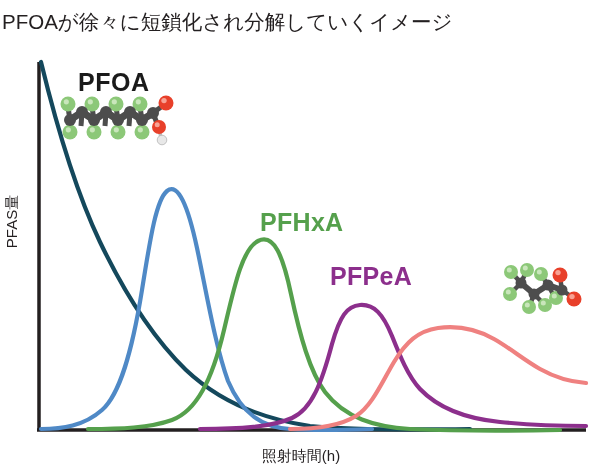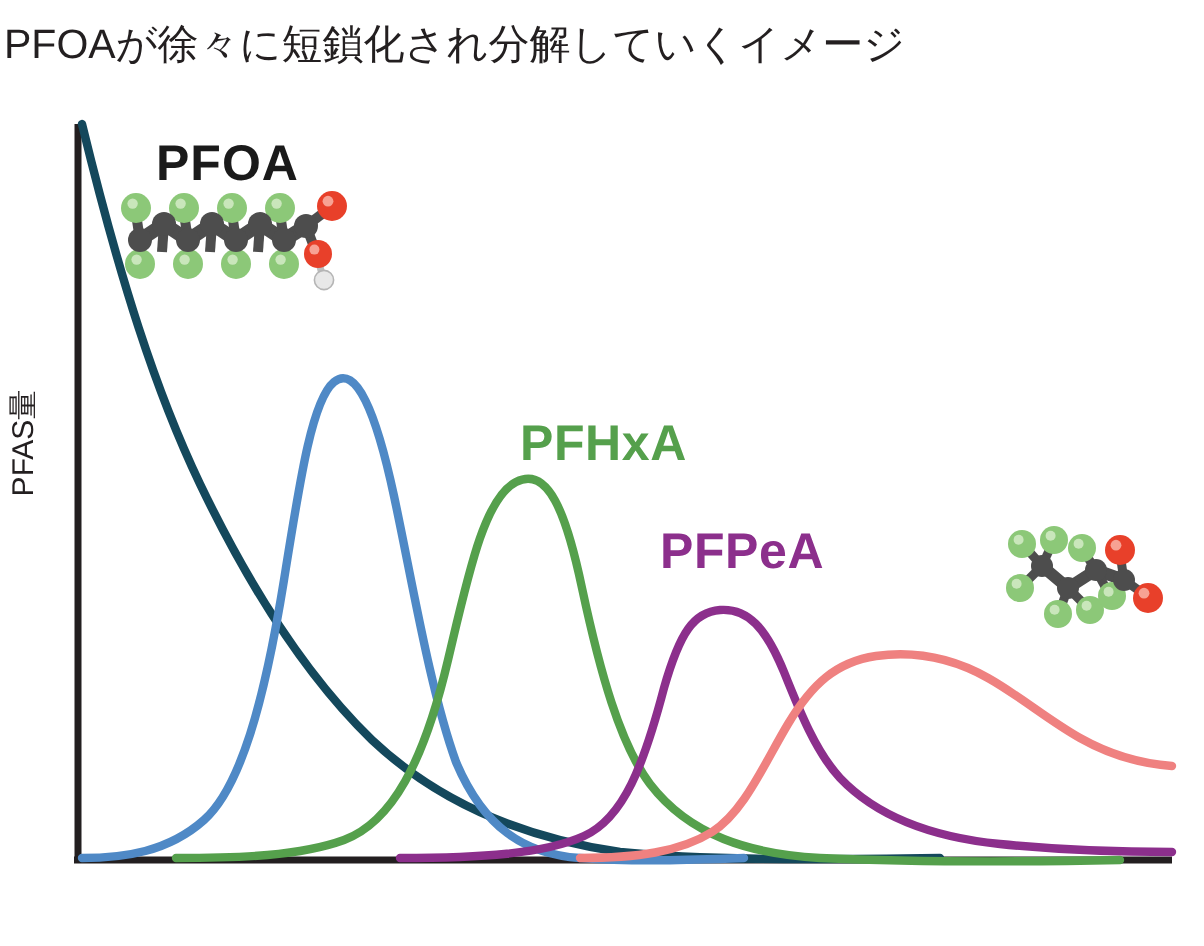--- a/index.html
+++ b/index.html
@@ -201,14 +201,15 @@
       <circle cx="572" cy="296.6" r="2.7" fill="#f7a294"></circle>
     </g>
 
   </svg>
 
   <div class="series-label" id="label-pfoa">PFOA</div>
   <div class="series-label" id="label-pfhxa">PFHxA</div>
   <div class="series-label" id="label-pfpea">PFPeA</div>
 
   <div id="y-axis-title">PFAS量</div>
+  <div id="x-axis-title">照射時間(h)</div>
 
 </div>
 
 </body></html>

